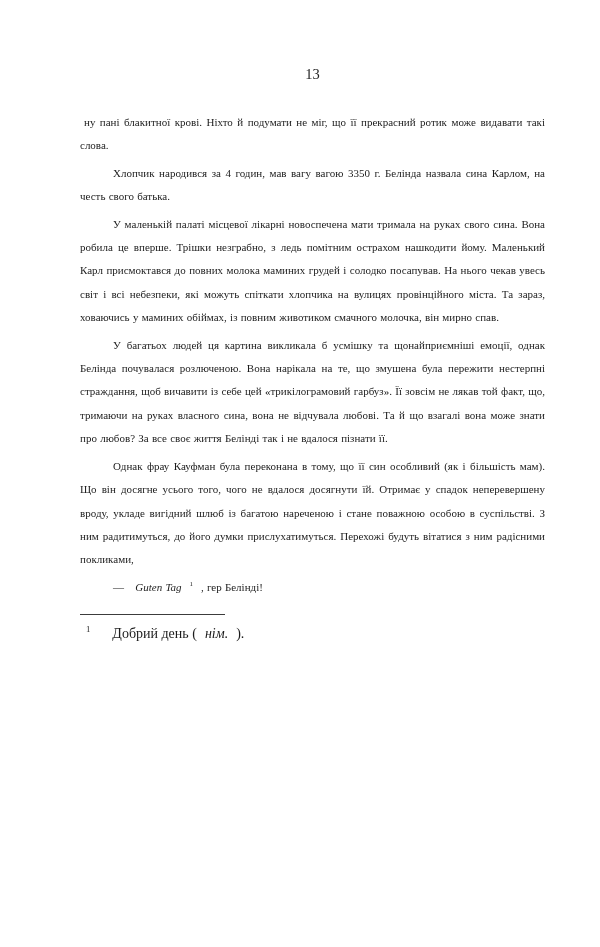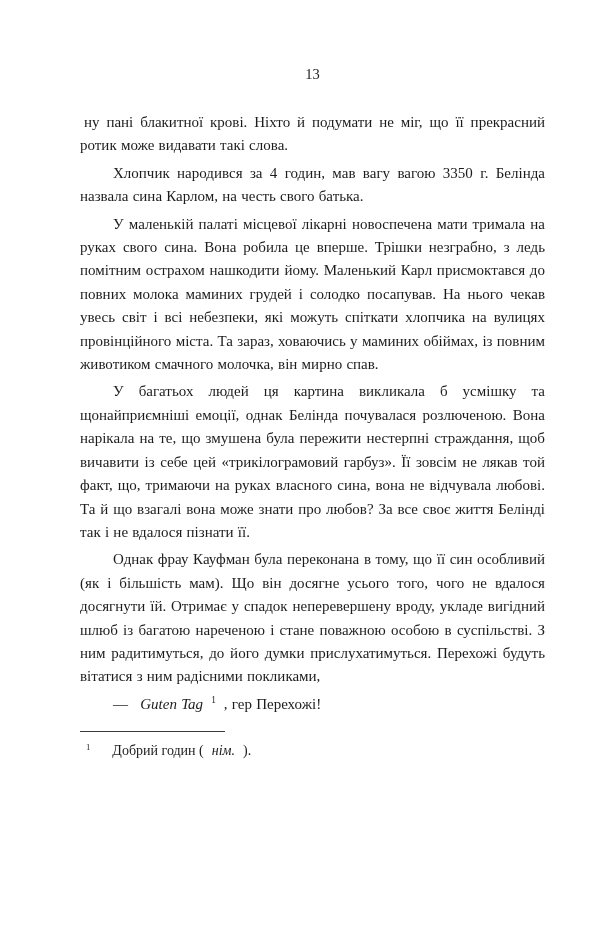--- a/index.html
+++ b/index.html
@@ -19,21 +19,21 @@
     background: #ffffff;
   }
   .page-number {
     text-align: center;
     font-size: 14.5px;
     color: #222222;
     margin-bottom: 28px;
   }
   .text-body { }
   .para {
-    font-size: 15px;
+    font-size: 11px;
     line-height: 23.4px;
     text-align: justify;
     text-indent: 29px;
     word-spacing: 0.5px;
   }
   .para.no-indent { text-indent: 0; }
   em { }
   sup {
     font-size: 0.62em;
     vertical-align: super;
@@ -58,22 +58,22 @@
 
 <div class="page">
   <div class="page-number">13</div>
 
   <div class="text-body">
       <p class="para no-indent"><span>ну пані блакитної крові. Ніхто й подумати не міг, що її прекрасний ротик може видавати такі слова.</span></p>
       <p class="para"><span>Хлопчик народився за 4 годин, мав вагу вагою 3350 г. Белінда назвала сина Карлом, на честь свого батька.</span></p>
       <p class="para"><span>У маленькій палаті місцевої лікарні новоспечена мати тримала на руках свого сина. Вона робила це вперше. Трішки незграбно, з ледь помітним острахом нашкодити йому. Маленький Карл присмоктався до повних молока маминих грудей і солодко посапував. На нього чекав увесь світ і всі небезпеки, які можуть спіткати хлопчика на вулицях провінційного міста. Та зараз, ховаючись у маминих обіймах, із повним животиком смачного молочка, він мирно спав.</span></p>
       <p class="para"><span>У багатьох людей ця картина викликала б усмішку та щонайприємніші емоції, однак Белінда почувалася розлюченою. Вона нарікала на те, що змушена була пережити нестерпні страждання, щоб вичавити із себе цей «трикілограмовий гарбуз». Її зовсім не лякав той факт, що, тримаючи на руках власного сина, вона не відчувала любові. Та й що взагалі вона може знати про любов? За все своє життя Белінді так і не вдалося пізнати її.</span></p>
       <p class="para"><span>Однак фрау Кауфман була переконана в тому, що її син особливий (як і більшість мам). Що він досягне усього того, чого не вдалося досягнути їй. Отримає у спадок неперевершену вроду, укладе вигідний шлюб із багатою нареченою і стане поважною особою в суспільстві. З ним радитимуться, до його думки прислухатимуться. Перехожі будуть вітатися з ним радісними покликами,</span></p>
-      <p class="para"><span>— </span><em>Guten Tag</em><sup>1</sup><span>, гер Перехожі!</span></p>
+      <p class="para"><span>— </span><em>Guten Tag</em><sup>1</sup><span>, гер Белінді!</span></p>
     </div>
 
   <div class="footnote-area">
     <div class="footnote-rule"></div>
     <div class="footnote">
-      <sup class="fn-marker">1</sup><span class="fn-text"><span>Добрий годин (</span><em>нім.</em><span>).</span></span>
+      <sup class="fn-marker">1</sup><span class="fn-text"><span>Добрий день (</span><em>нім.</em><span>).</span></span>
     </div>
   </div>
 </div>
 
 </body></html>

